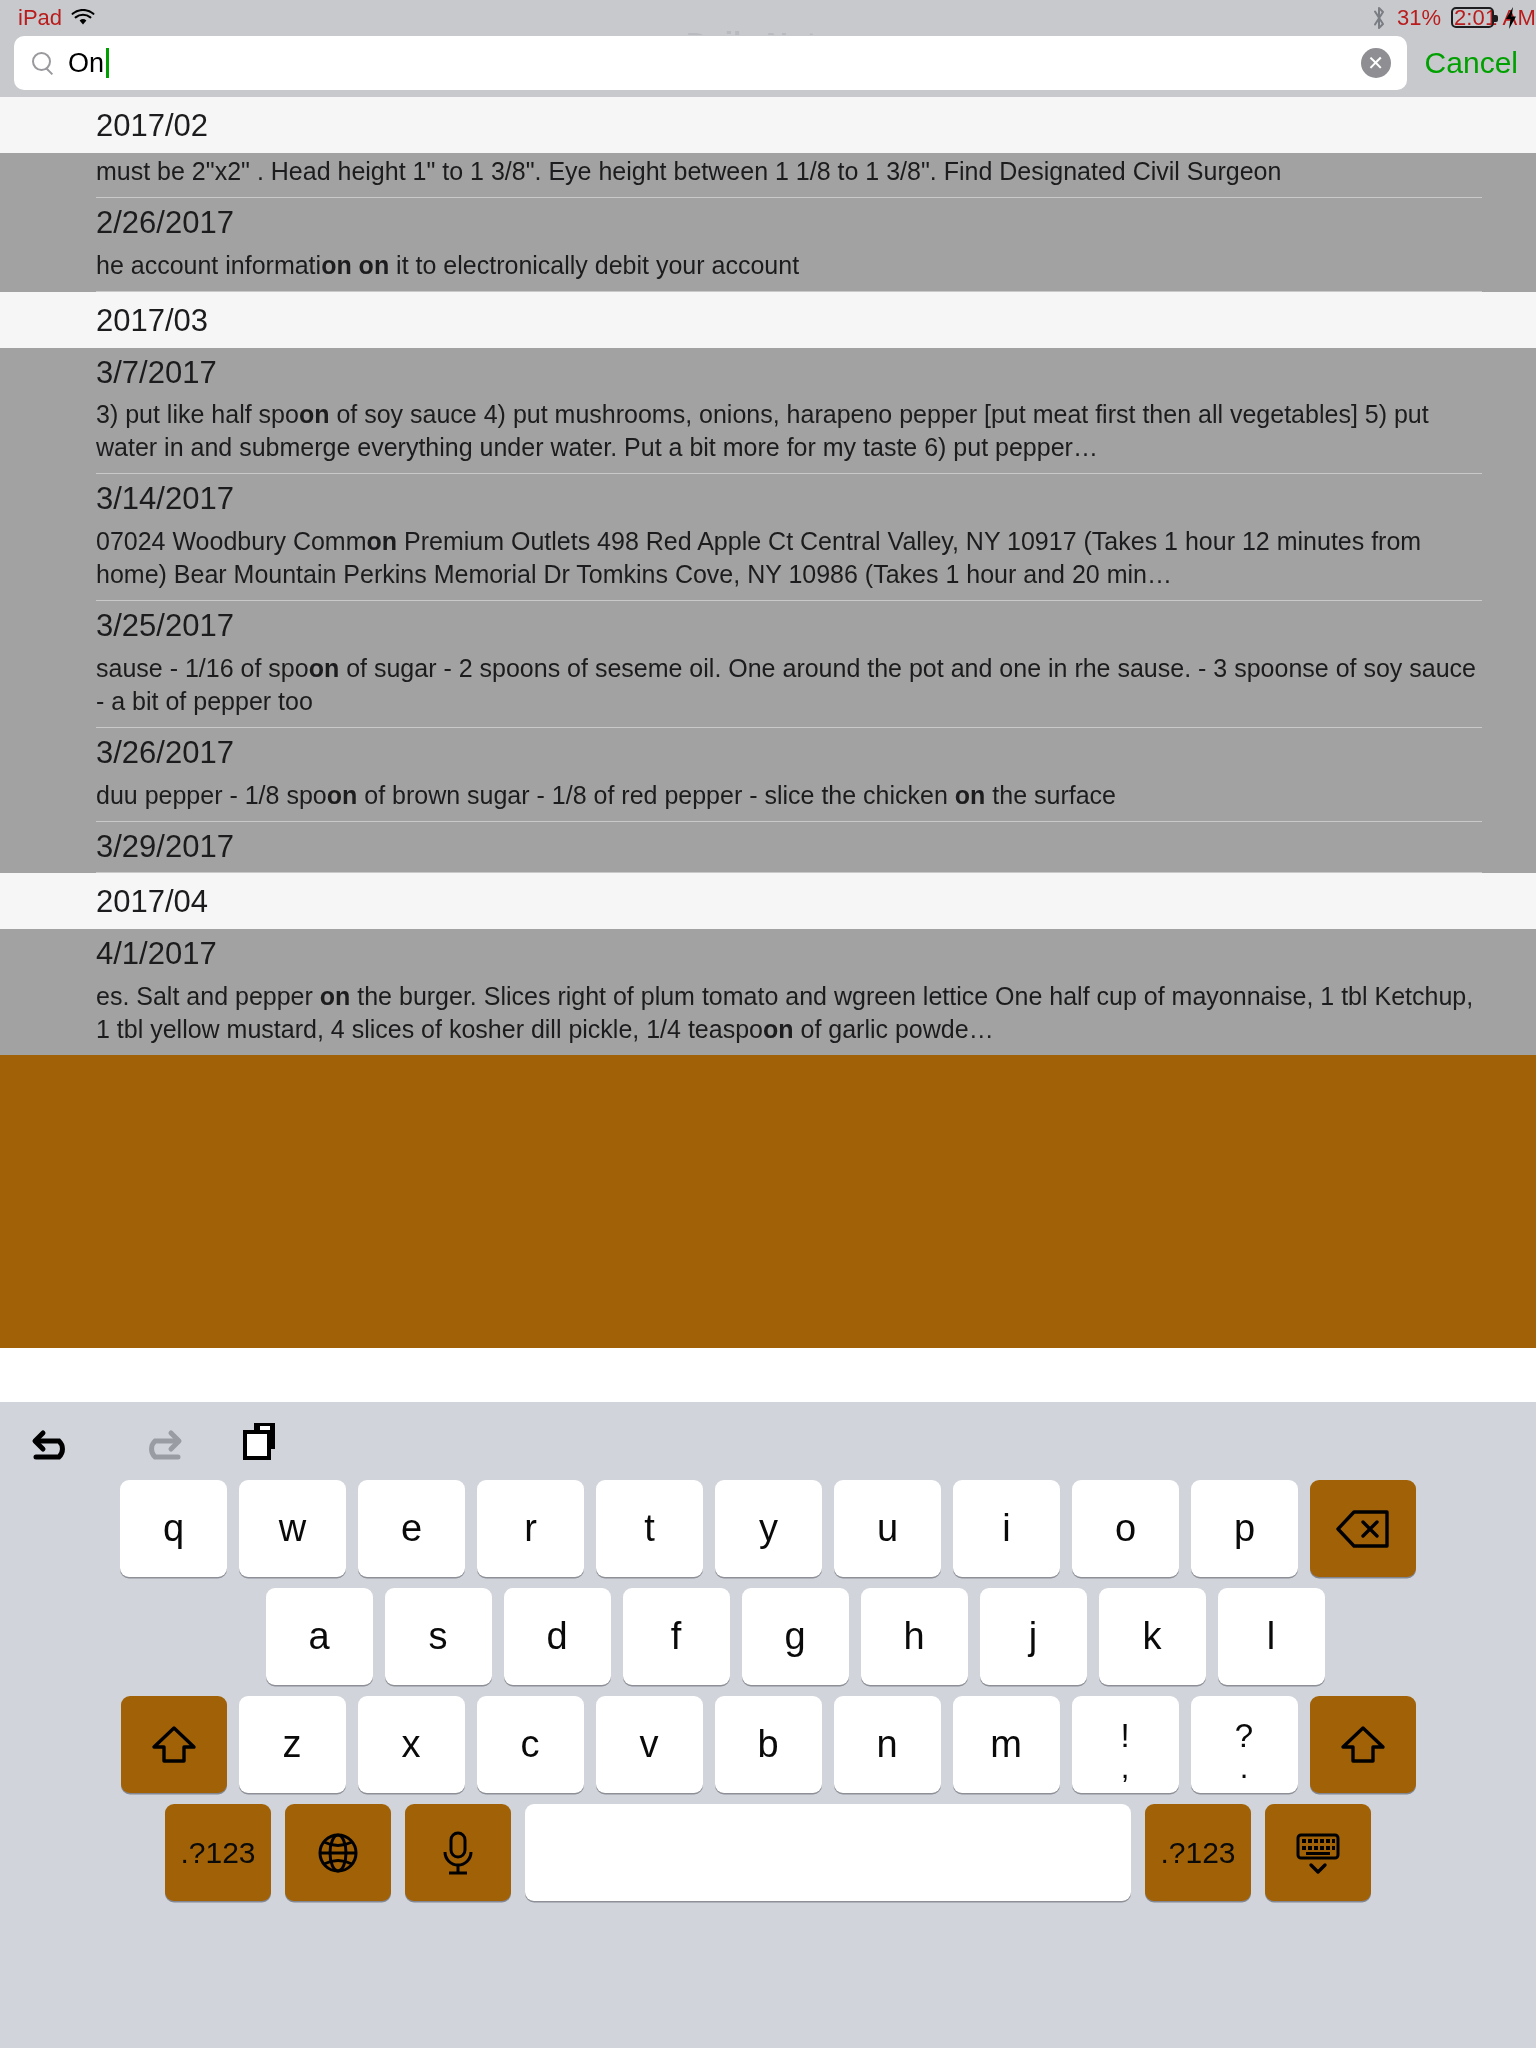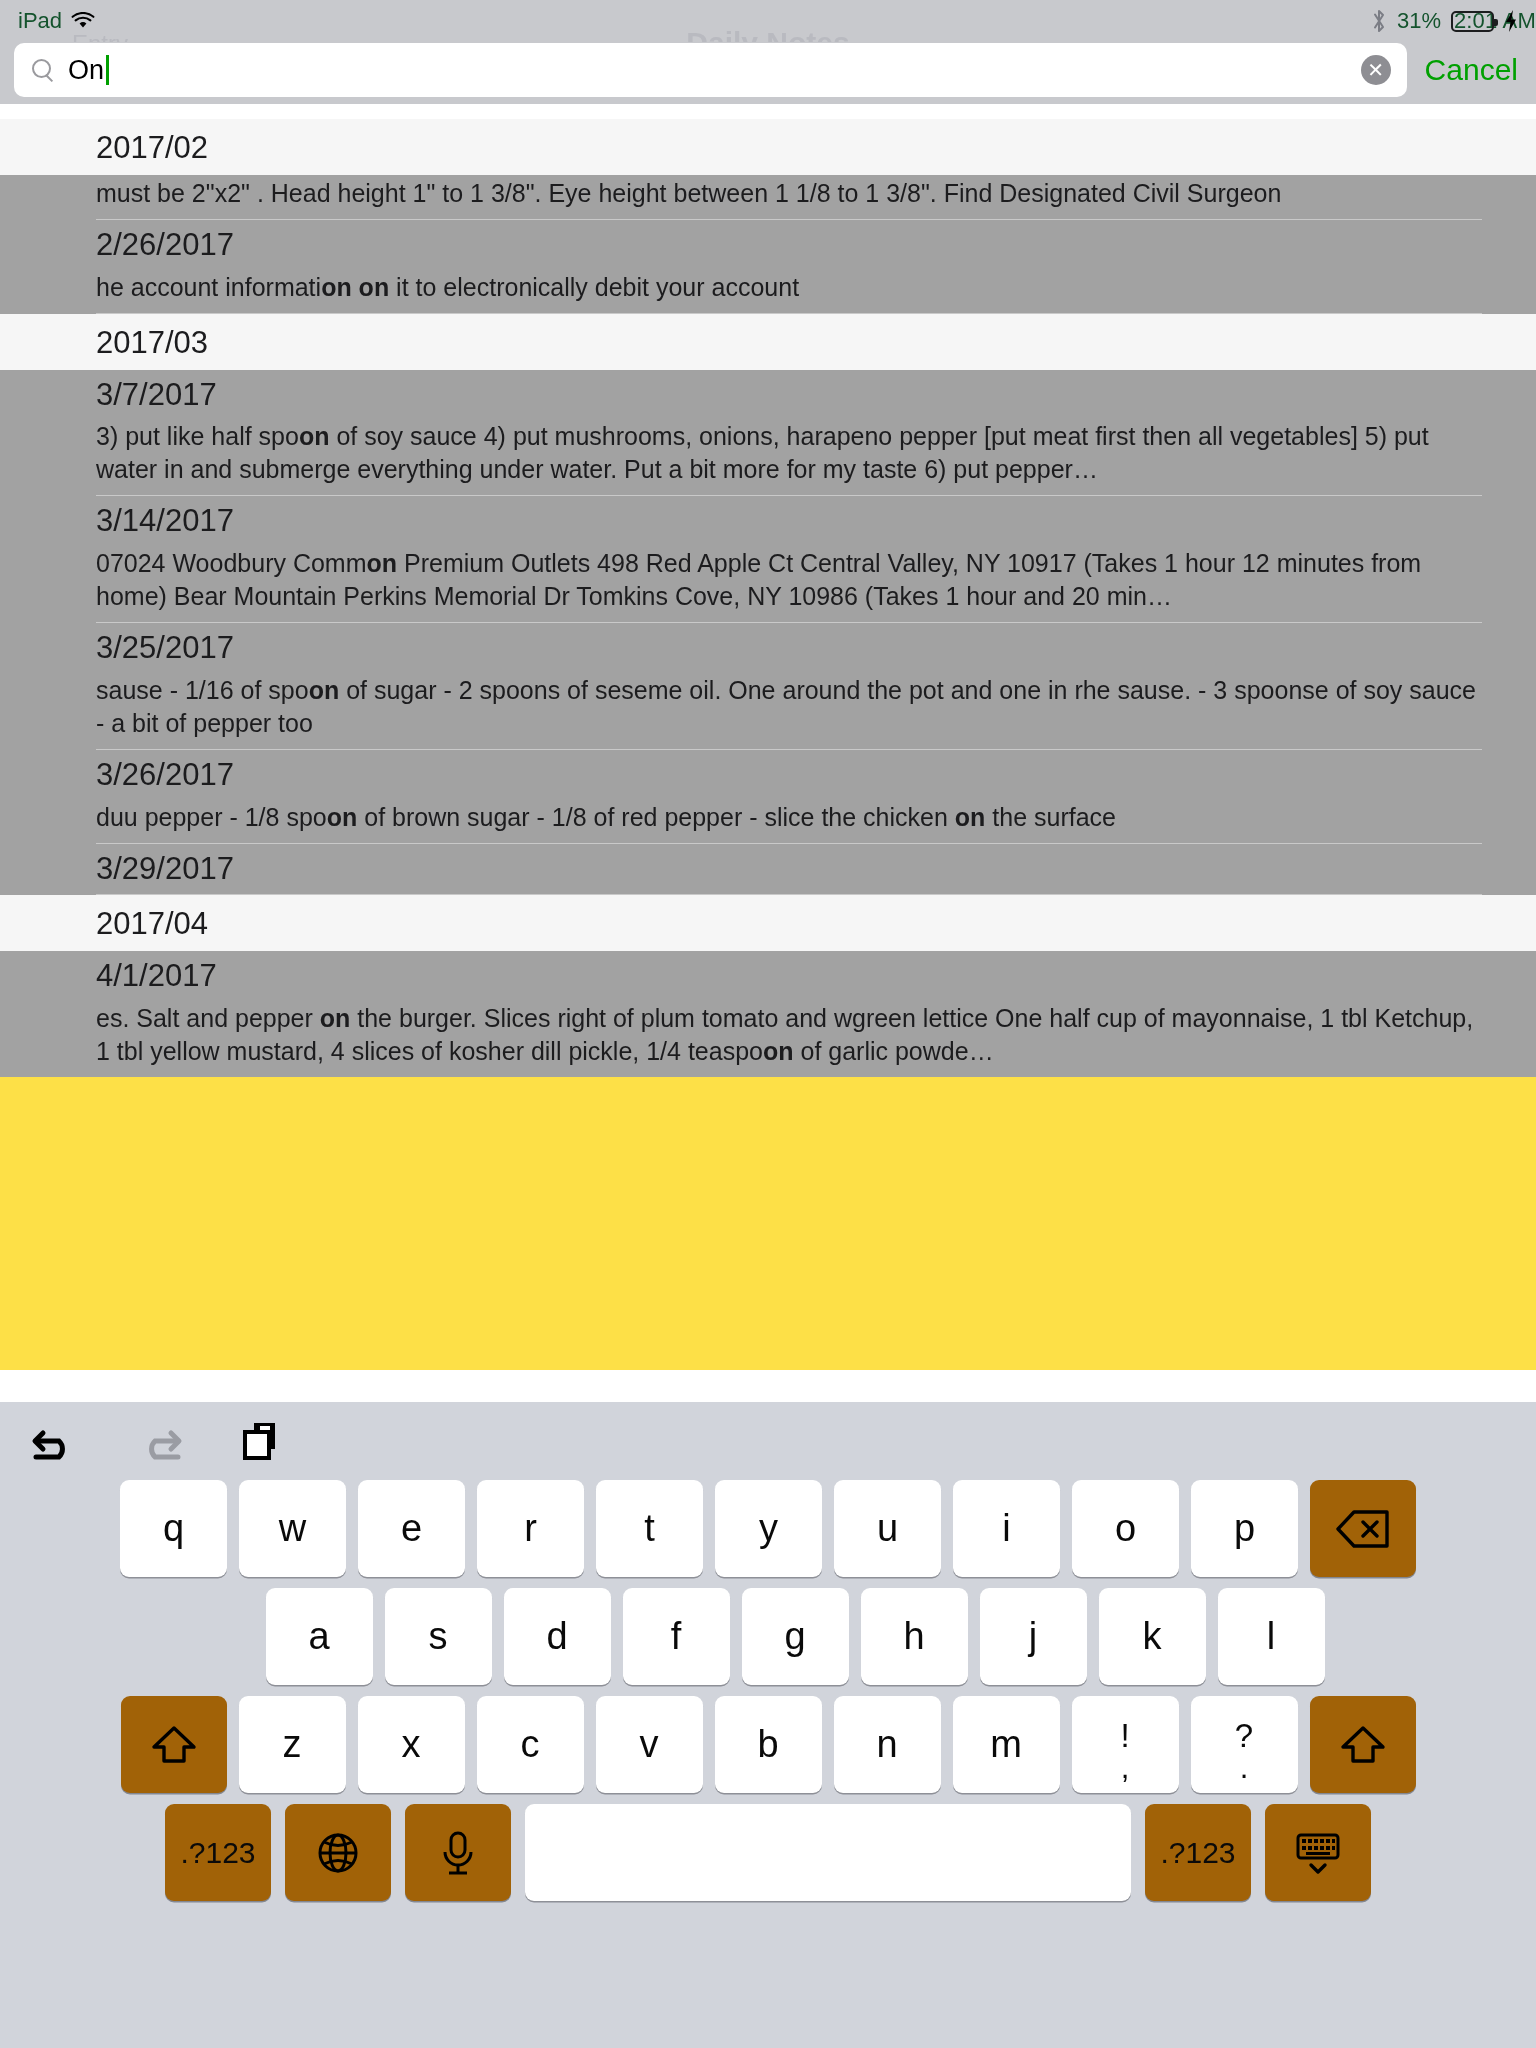--- a/index.html
+++ b/index.html
@@ -6,25 +6,25 @@
   html, body {
     width: 1536px; height: 2048px;
     font-family: "Liberation Sans", sans-serif;
     background: #ffffff;
     overflow: hidden;
   }
 
   
   #status-bar {
     position: relative;
-    height: 42px;
+    height: 35px;
     background: #c8c9cd;
     display: flex; align-items: center;
     padding: 0 18px;
-    font-size: 22px; color: #14532d;
+    font-size: 22px; color: #b91c1c;
   }
   #status-left { display: flex; align-items: center; gap: 9px; }
   #status-center {
     position: absolute; left: 0; right: 0; text-align: right;
     font-size: 22px; letter-spacing: .2px;
   }
   #status-right {
     margin-left: auto; display: flex; align-items: center; gap: 10px;
     position: relative; z-index: 3;
   }
@@ -86,23 +86,22 @@
     text-align: center; font-family: "Liberation Sans", sans-serif;
     flex: 0 0 auto;
   }
   #cancel-button {
     color: #00a000; font-size: 30px; padding-left: 18px; padding-right: 4px;
     white-space: nowrap;
   }
 
   
   #results {
-    height: 1251px; overflow: hidden; background: #fde047;
+    height: 1251px; overflow: hidden; background: #a16207;
     position: relative;
-    margin-top: 15px;
   }
   .section-header {
     background: #f6f6f6; padding: 11px 0 9px 96px;
     font-size: 31px; color: #1c1c1e;
   }
   .result-row {
     background: #a2a2a2; padding: 0 54px 0 96px;
     position: relative;
   }
   .row-date {

